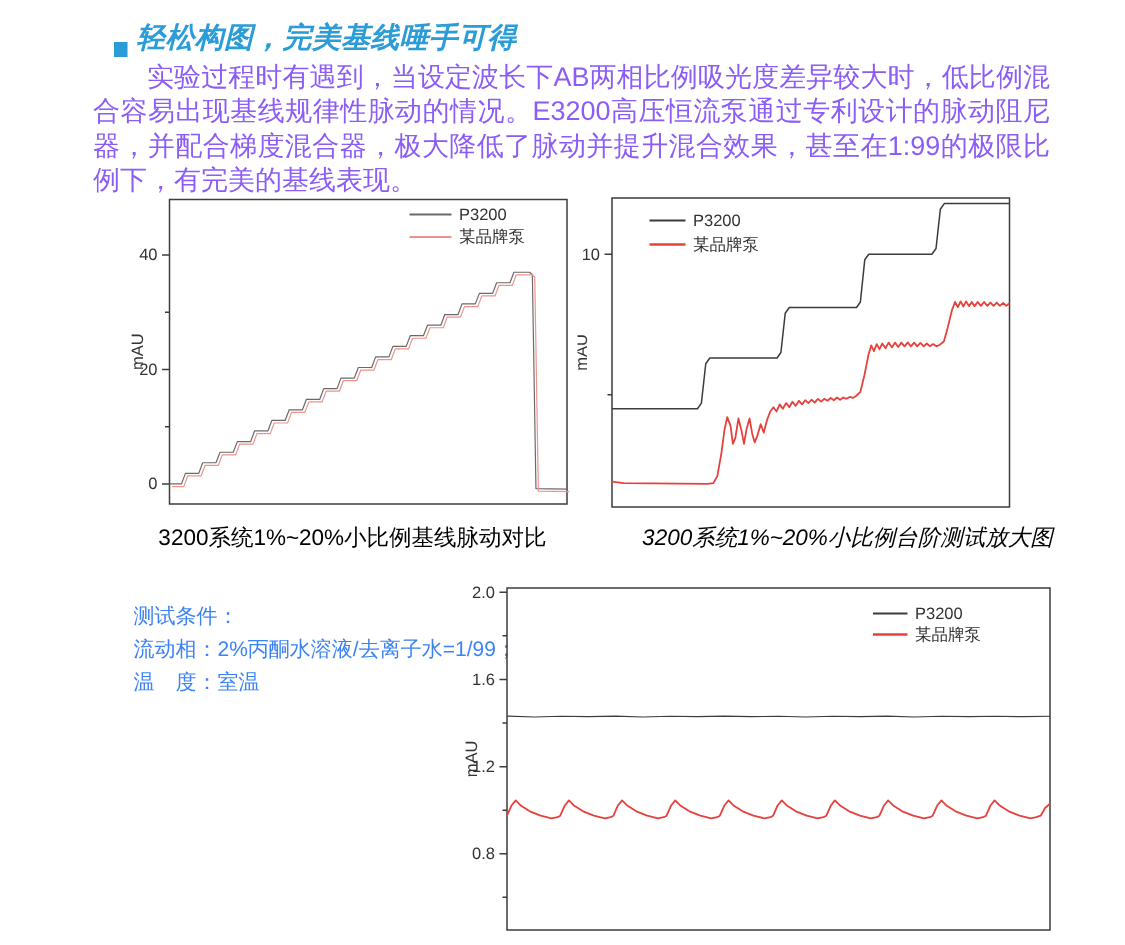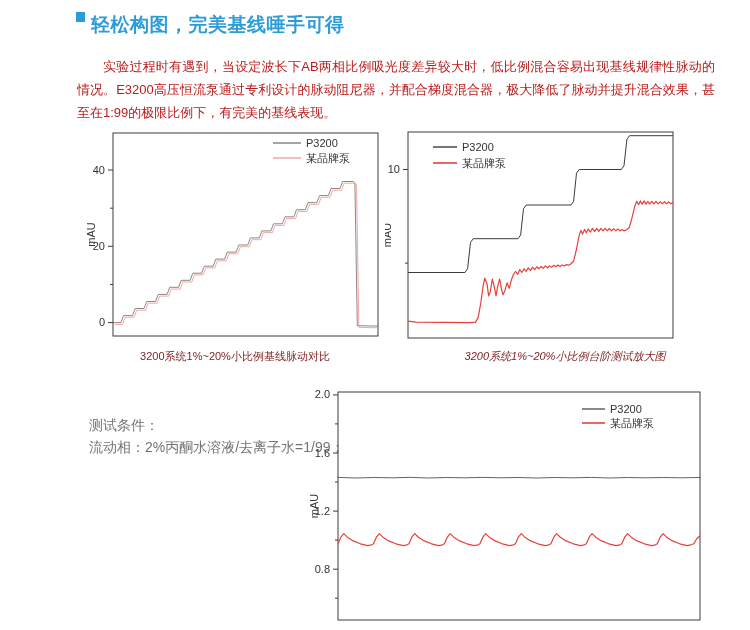--- a/index.html
+++ b/index.html
@@ -1,28 +1,28 @@
 <!DOCTYPE html>
 <html><head>
 <meta charset="utf-8">
 <style>
   html,body{margin:0;padding:0;background:#fff;}
   body{width:750px;height:630px;position:relative;font-family:"Liberation Sans","DejaVu Sans",sans-serif;color:#333;overflow:hidden;}
-  .title-row{position:absolute;left:76px;top:12px;display:flex;align-items:flex-start;}
+  .title-row{position:absolute;left:76px;top:12px;display:flex;align-items:flex-end;font-style:italic;}
   .bullet{width:9px;height:10px;margin-right:6px;display:inline-block;}
   h1.page-title{font-size:19px;font-weight:bold;margin:0;letter-spacing:0.5px;}
-  .intro{position:absolute;left:62px;top:40px;width:638px;font-size:13px;line-height:23px;text-align:justify;text-indent:2em;margin:15px;color:#b91c1c;}
+  .intro{position:absolute;left:62px;top:40px;width:638px;font-size:18px;line-height:23px;text-align:justify;text-indent:2em;margin:0;color:#8b5cf6;}
   svg.chart{position:absolute;}
   #chart0{left:85px;top:125px;}
   #chart1{left:385px;top:125px;}
   #chart2{left:305px;top:383px;}
-  .caption{position:absolute;top:349px;font-size:11px;color:#7f1d1d;text-align:center;}
+  .caption{position:absolute;top:349px;font-size:15px;color:#000000;text-align:center;}
   #caption0{left:85px;width:300px;}
   #caption1{left:405px;width:320px;font-style:italic;}
-  .conditions{position:absolute;left:89px;top:414px;font-size:14px;line-height:22px;color:#737373;}
+  .conditions{position:absolute;left:89px;top:399px;font-size:14px;line-height:22px;color:#3b82f6;}
   .conditions div{white-space:pre;}
 </style>
 </head>
 <body>
 
 <div class="title-row">
   <span class="bullet" style="background: rgb(43, 156, 216);"></span>
   <h1 class="page-title" style="color: rgb(43, 156, 216);">轻松构图，完美基线唾手可得</h1>
 </div>
 
@@ -59,20 +59,21 @@
     <line x1="48" y1="38" x2="72" y2="38" stroke="#e6413c" stroke-width="1.6"></line>
     <text x="77" y="41.5" font-size="11" fill="#333333">某品牌泵</text>
   </svg>
 
 <div id="caption0" class="caption">3200系统1%~20%小比例基线脉动对比</div>
 <div id="caption1" class="caption">3200系统1%~20%小比例台阶测试放大图</div>
 
 <div class="conditions">
   <div>测试条件：</div>
   <div>流动相：2%丙酮水溶液/去离子水=1/99；</div>
+  <div>温　度：室温</div>
 </div>
 
 <svg id="chart2" class="chart" width="400" height="247">
     <rect x="33" y="9" width="362" height="228" fill="none" stroke="#3d3d3d" stroke-width="1"></rect>
     <line x1="28" y1="11.9" x2="33" y2="11.9" stroke="#3d3d3d" stroke-width="1"></line>
     <text x="25" y="15.4" text-anchor="end" font-size="11" fill="#333333">2.0</text>
     <line x1="28" y1="70.0" x2="33" y2="70.0" stroke="#3d3d3d" stroke-width="1"></line>
     <text x="25" y="73.5" text-anchor="end" font-size="11" fill="#333333">1.6</text>
     <line x1="28" y1="128.1" x2="33" y2="128.1" stroke="#3d3d3d" stroke-width="1"></line>
     <text x="25" y="131.6" text-anchor="end" font-size="11" fill="#333333">1.2</text>

